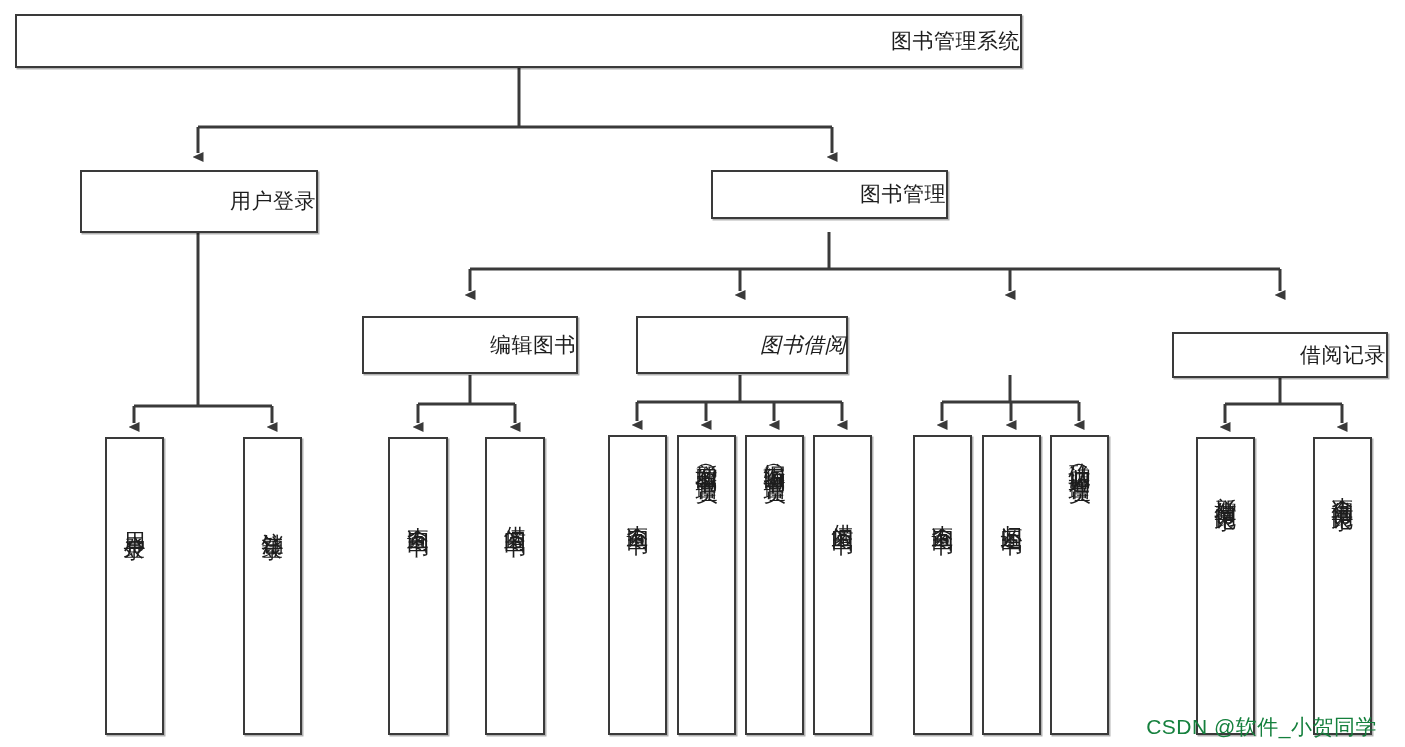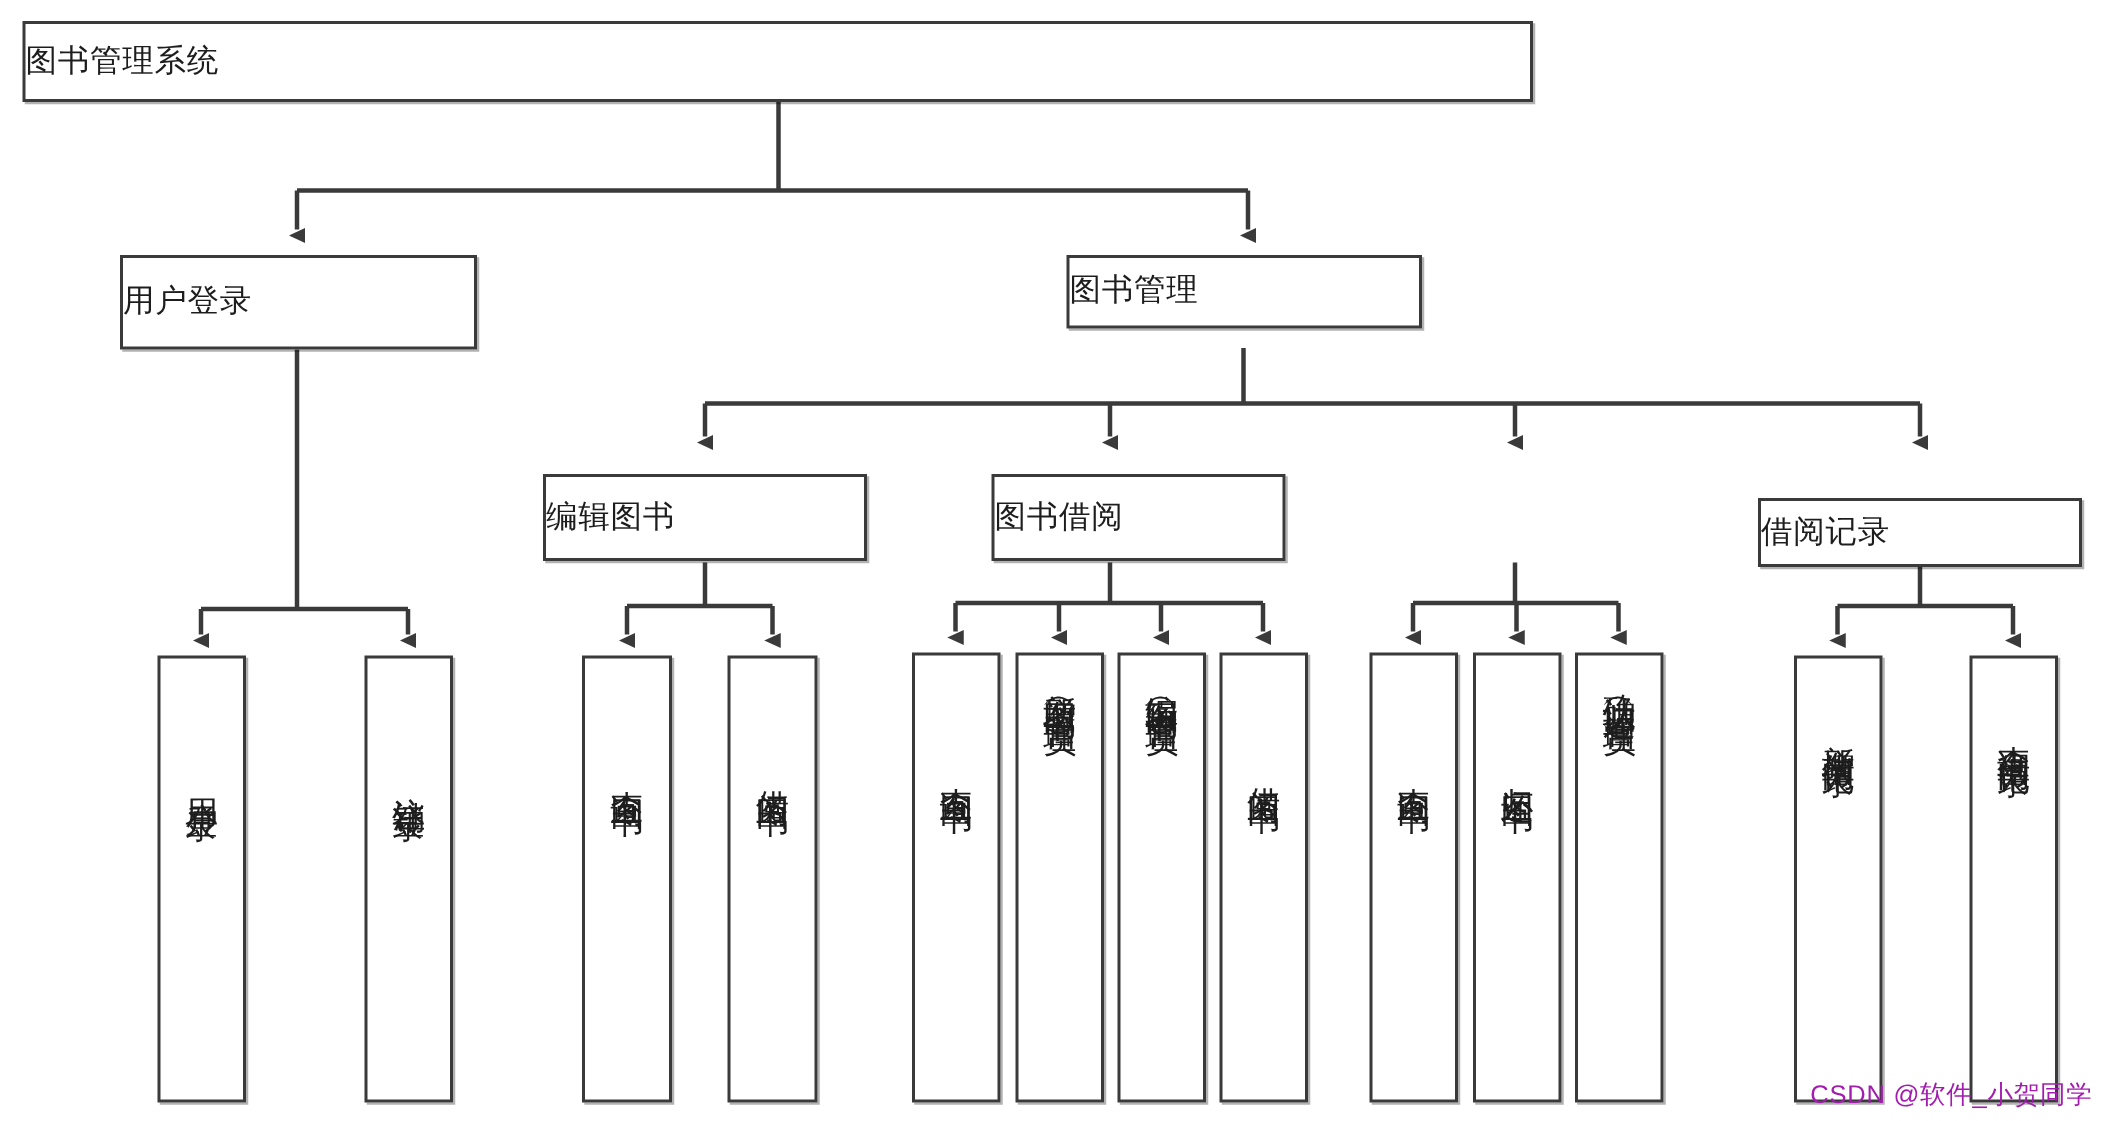--- a/index.html
+++ b/index.html
@@ -25,21 +25,21 @@
     height: 747px;
     pointer-events: none;
   }
   .node {
     position: absolute;
     box-sizing: border-box;
     background: #ffffff;
     border: 2px solid #3a3a3a;
     display: flex;
     align-items: center;
-    justify-content: flex-start;
+    justify-content: flex-end;
     box-shadow: 1.5px 1.5px 0 rgba(0,0,0,0.30);
   }
   .node .label {
     color: #1d1d1d;
     text-align: center;
     line-height: 1.15;
     white-space: nowrap;
   }
   .node.horiz .label {
     font-size: 21px;
@@ -52,24 +52,24 @@
   }
   .node.vert .label {
     writing-mode: vertical-rl;
     text-orientation: upright;
     font-size: 22px;
     letter-spacing: 3px;
     line-height: 1;
   }
   #watermark {
     position: absolute;
-    right: 10px;
+    right: 28px;
     bottom: 6px;
-    font-size: 17px;
-    color: #a21caf;
+    font-size: 21px;
+    color: #15803d;
     letter-spacing: 0.5px;
     white-space: nowrap;
     pointer-events: none;
   }
 </style>
 </head>
 <body>
 
 <div id="canvas">
 
@@ -130,21 +130,21 @@
   <div class="node horiz" style="left:80px; top:170px; width:238px; height:63px;">
     <span class="label">用户登录</span>
   </div>
   <div class="node horiz" style="left:711px; top:170px; width:237px; height:49px;">
     <span class="label">图书管理</span>
   </div>
 
   <div class="node horiz" style="left:362px; top:316px; width:216px; height:58px;">
     <span class="label">编辑图书</span>
   </div>
-  <div class="node horiz" style="left:661px; top:316px; width:196px; height:58px;">
+  <div class="node horiz" style="left:636px; top:316px; width:212px; height:58px;font-style:italic;">
     <span class="label">图书借阅</span>
   </div>
   <div class="node horiz" style="left:1172px; top:332px; width:216px; height:46px;">
     <span class="label">借阅记录</span>
   </div>
 
   <div class="node vert" style="left:105px; top:437px; width:59px; height:298px; padding-top:75px;">
     <span class="label">用户登录</span>
   </div>
   <div class="node vert" style="left:243px; top:437px; width:59px; height:298px; padding-top:75px;">

